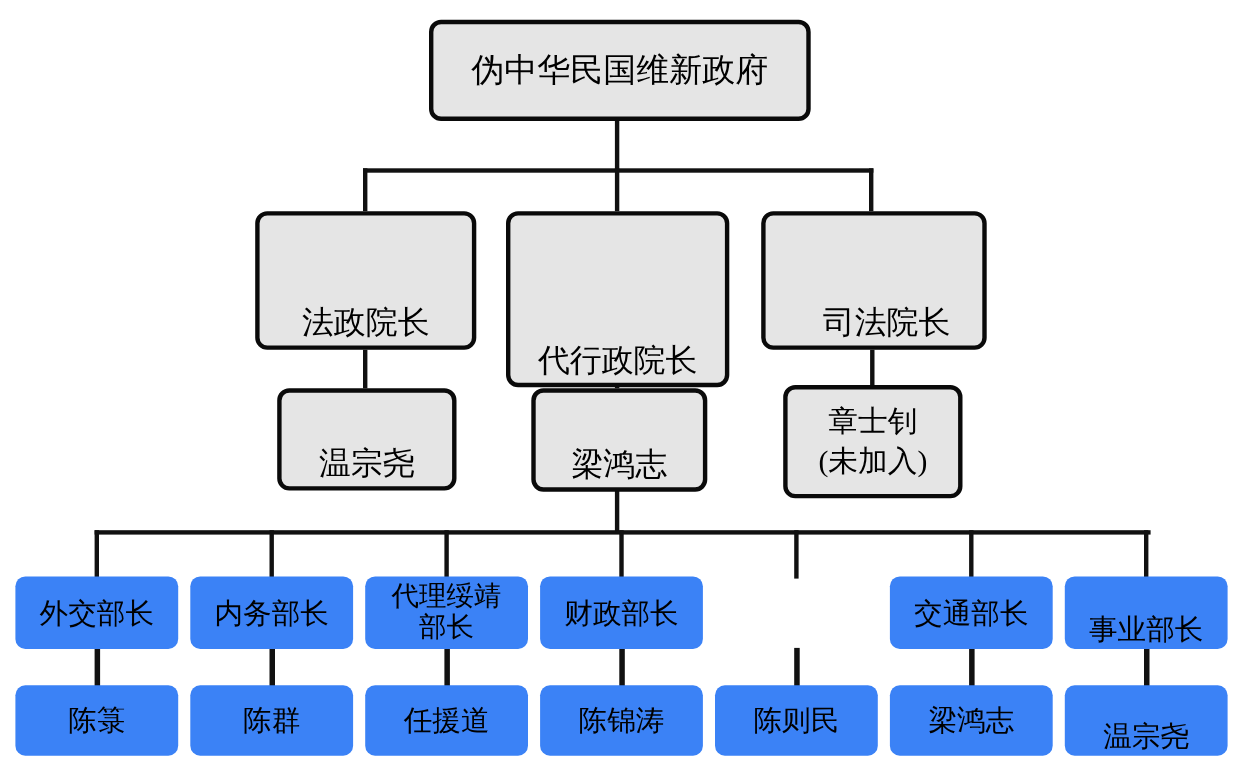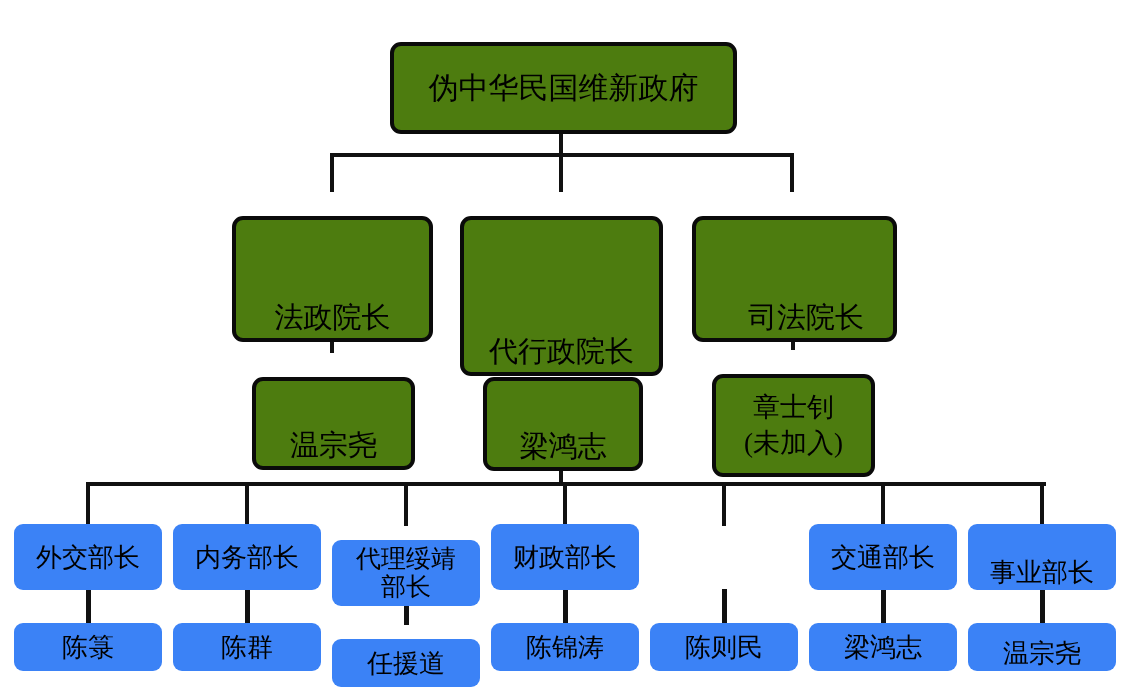--- a/index.html
+++ b/index.html
@@ -2,23 +2,23 @@
 <html><head>
 <meta charset="utf-8">
 <style>
   html,body{margin:0;padding:0;background:#ffffff;}
   .canvas{
     position:relative;width:1128px;height:700px;background:#ffffff;
     font-family:"Liberation Serif","DejaVu Serif",serif;color:#000;overflow:hidden;
   }
   .line{position:absolute;background:#111111;}
   .wbox{
-    position:absolute;background:#4d7c0f;border:4px solid #0a0a0a;border-radius:11px;
+    position:absolute;background:#e5e5e5;border:4px solid #0a0a0a;border-radius:11px;
     display:flex;flex-direction:column;align-items:center;justify-content:center;
-    text-align:center;box-sizing:border-box;margin-top:24px;
+    text-align:center;box-sizing:border-box;
   }
   .gbox{
     position:absolute;background:#3b82f6;border-radius:9px;
     display:flex;flex-direction:column;align-items:center;justify-content:center;
     text-align:center;box-sizing:border-box;
   }
   .lbl{white-space:nowrap;}
   .fs30{font-size:30px;}
   .fs29{font-size:29px;justify-content:flex-end;}
   .fs27{font-size:27px;line-height:1.3;}
@@ -27,22 +27,22 @@
 
   
   .n-root{left:390px;top:18px;width:347px;height:92px;}
   .n-b0{left:232px;top:192px;width:201px;height:126px;}
   .n-b1{left:460px;top:192px;width:203px;height:160px;}
   .n-b2{left:692px;top:192px;width:205px;height:126px;padding-left:23px;}
   .n-h0{left:252px;top:353px;width:163px;height:93px;}
   .n-h1{left:483px;top:353px;width:160px;height:94px;}
   .n-h2{left:712px;top:350px;width:163px;height:103px;}
   .m{top:524px;height:66px;width:148px;}
-  .nm{top:623px;height:48px;width:148px;font-family:Liberation Mono, monospace;}
-  .c0{left:14px;}  .c1{left:173px;} .c2{left:332px;margin-top:16px;} .c3{left:491px;}
+  .nm{top:623px;height:64px;width:148px;font-family:Liberation Mono, monospace;}
+  .c0{left:14px;}  .c1{left:173px;} .c2{left:332px;} .c3{left:491px;}
   .c4{left:650px;} .c5{left:809px;} .c6{left:968px;justify-content:flex-end;}
 </style>
 </head>
 <body>
 
 <div class="canvas">
 
   <div class="line" style="left:559px;top:110px;width:4px;height:45px"></div>
   <div class="line" style="left:330px;top:153px;width:464px;height:4px"></div>
   <div class="line" style="left:330px;top:153px;width:4px;height:39px"></div>

